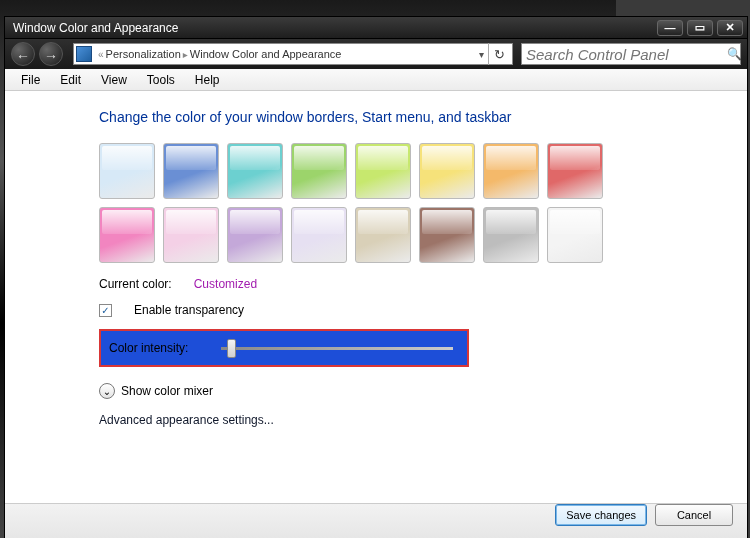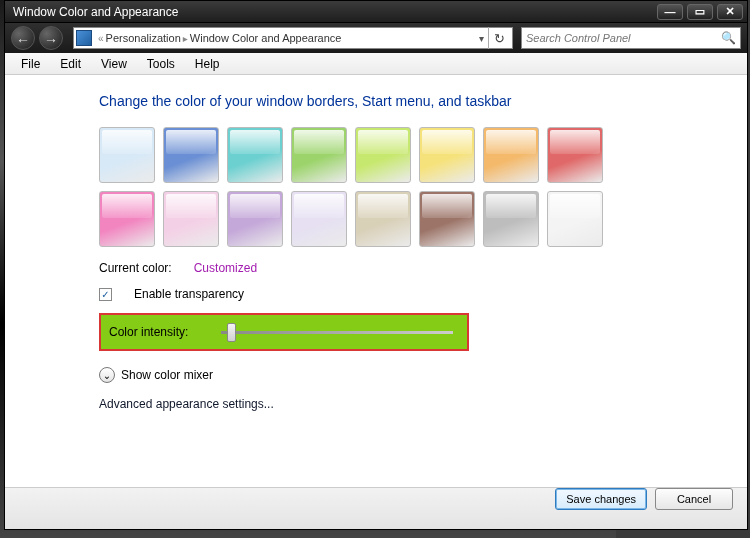--- a/index.html
+++ b/index.html
@@ -8,21 +8,21 @@
   font-size: 12px;
   background: #3a3a3a;
   width: 750px;
   height: 538px;
   overflow: hidden;
 }
 .outer-frame {
   width: 616px;
   height: 538px;
   background: linear-gradient(180deg, #1a1a1a 0%, #555 30%, #000 60%, #444 100%);
-  padding: 0 4px 4px 0;
+  padding: 16px 4px 4px 0;
   position: relative;
 }
 .window {
   width: 744px;
   height: 530px;
   margin-left: 4px;
   background: #fff;
   border: 1px solid #000;
   display: flex;
   flex-direction: column;
@@ -100,21 +100,21 @@
   border: 1px solid #888;
   display: flex; align-items: center;
   margin-left: 4px;
   padding: 0 4px;
 }
 .search-input {
   border: none; outline: none;
   flex: 1;
   font-style: italic;
   color: #888;
-  font-size: 11px;
+  font-size: 15px;
   font-family: inherit;
 }
 .search-icon { color: #555; font-size: 12px; cursor: pointer; }
 .menubar {
   height: 22px;
   background: linear-gradient(180deg, #fafafa, #ececec);
   border-bottom: 1px solid #ccc;
   display: flex;
   align-items: center;
   padding: 0 6px;
@@ -162,21 +162,21 @@
 .checkbox {
   width: 13px; height: 13px;
   border: 1px solid #888;
   background: #fff;
   display: inline-flex; align-items: center; justify-content: center;
   font-size: 10px; color: #2060a0;
   cursor: pointer;
 }
 .highlight-box {
   border: 2px solid #d93636;
-  background: #84cc16;
+  background: #1d4ed8;
   padding: 10px 8px;
   width: 370px;
   margin-bottom: 16px;
   display: flex;
   align-items: center;
   gap: 27px;
 }
 .slider-track {
   flex: 1;
   height: 3px;

